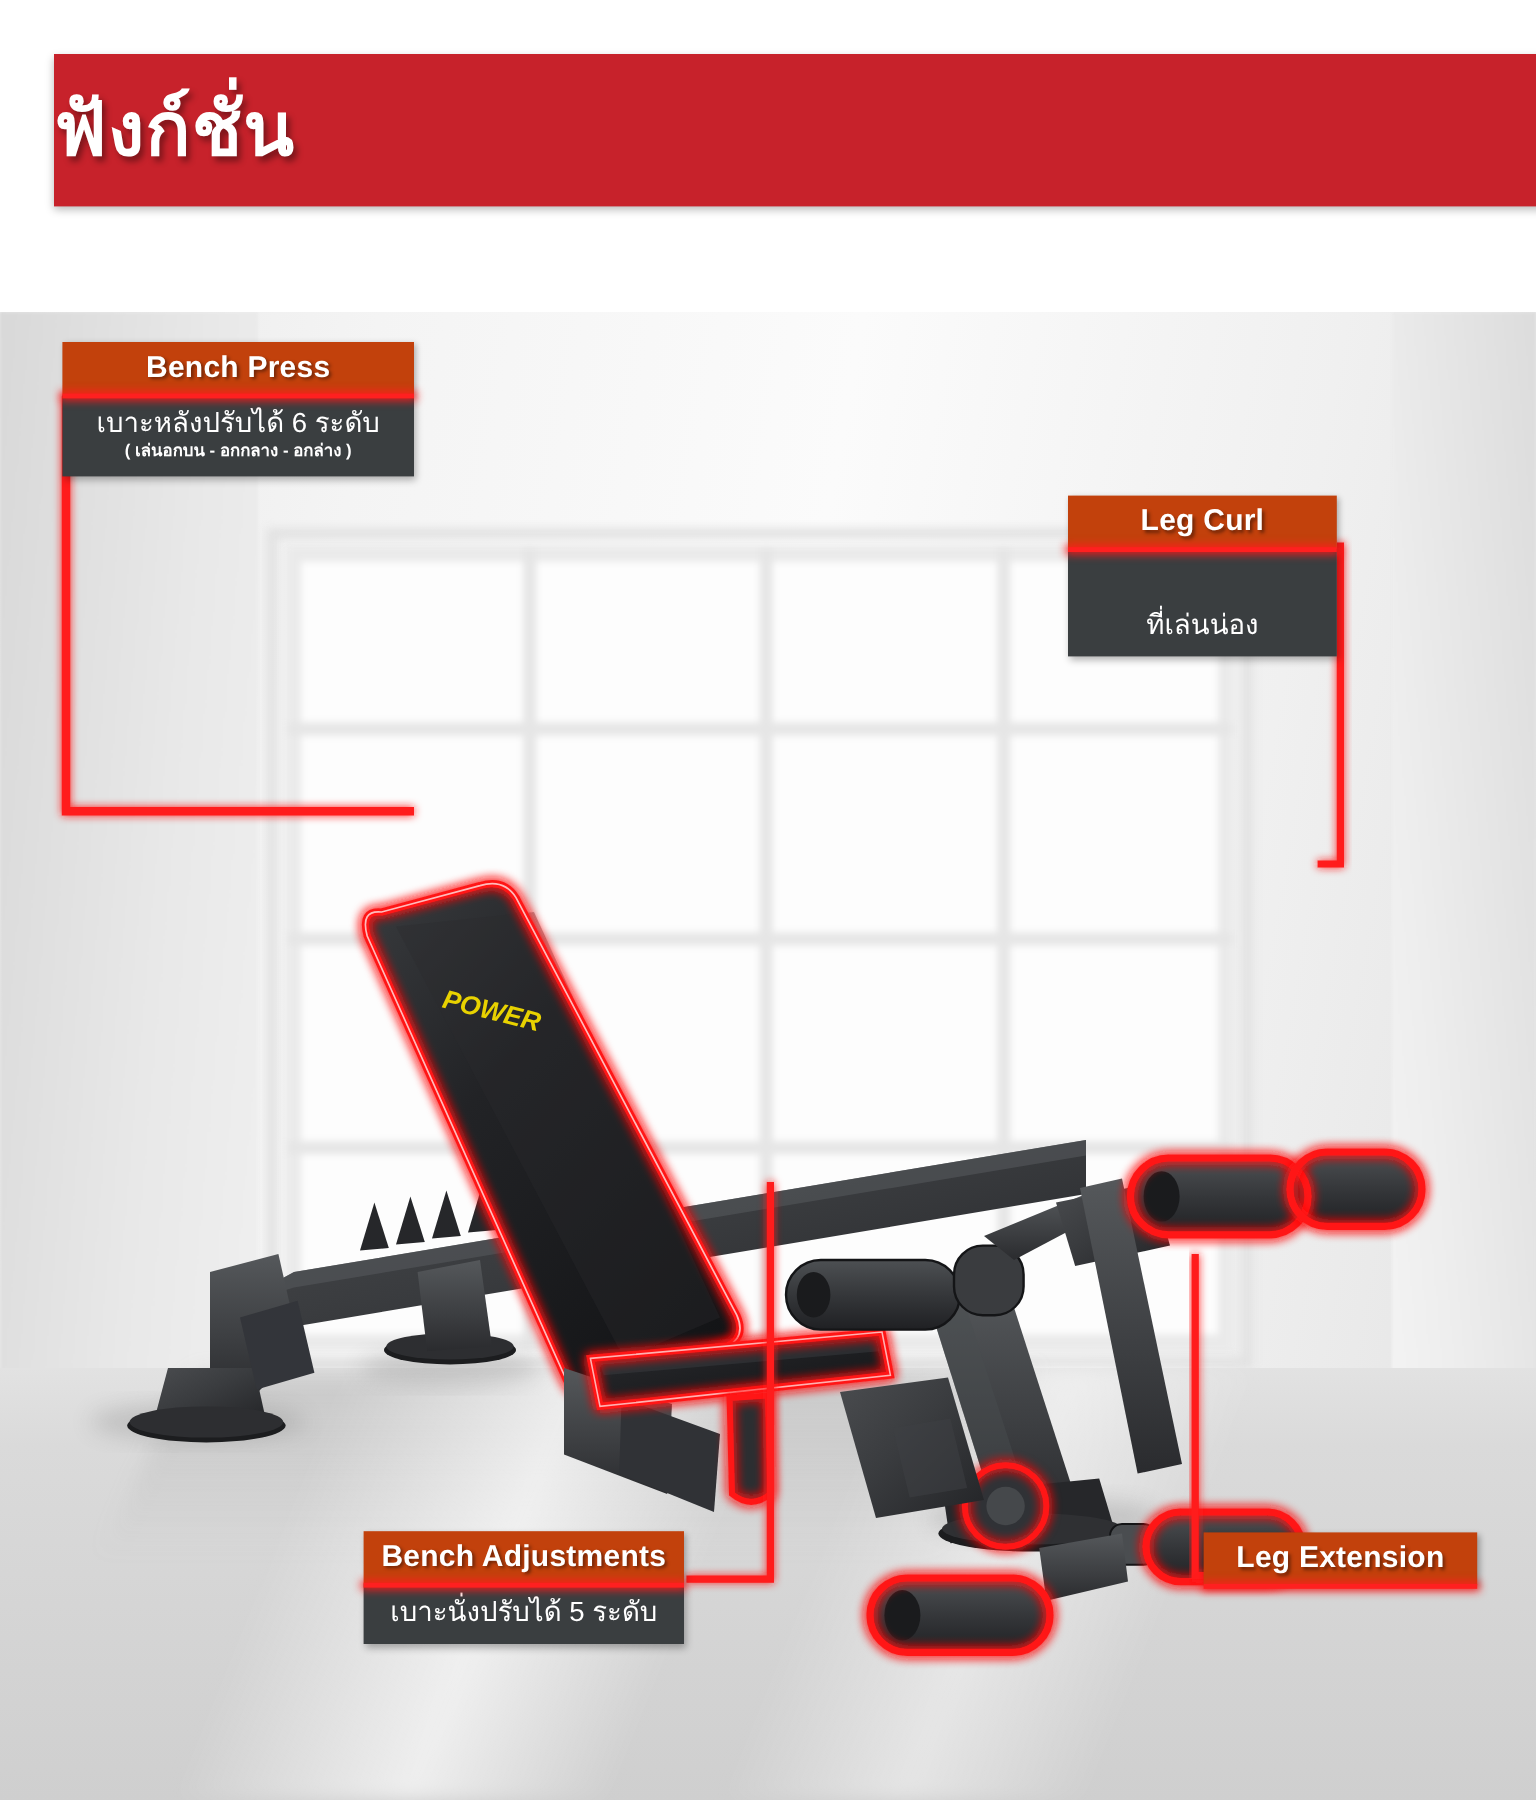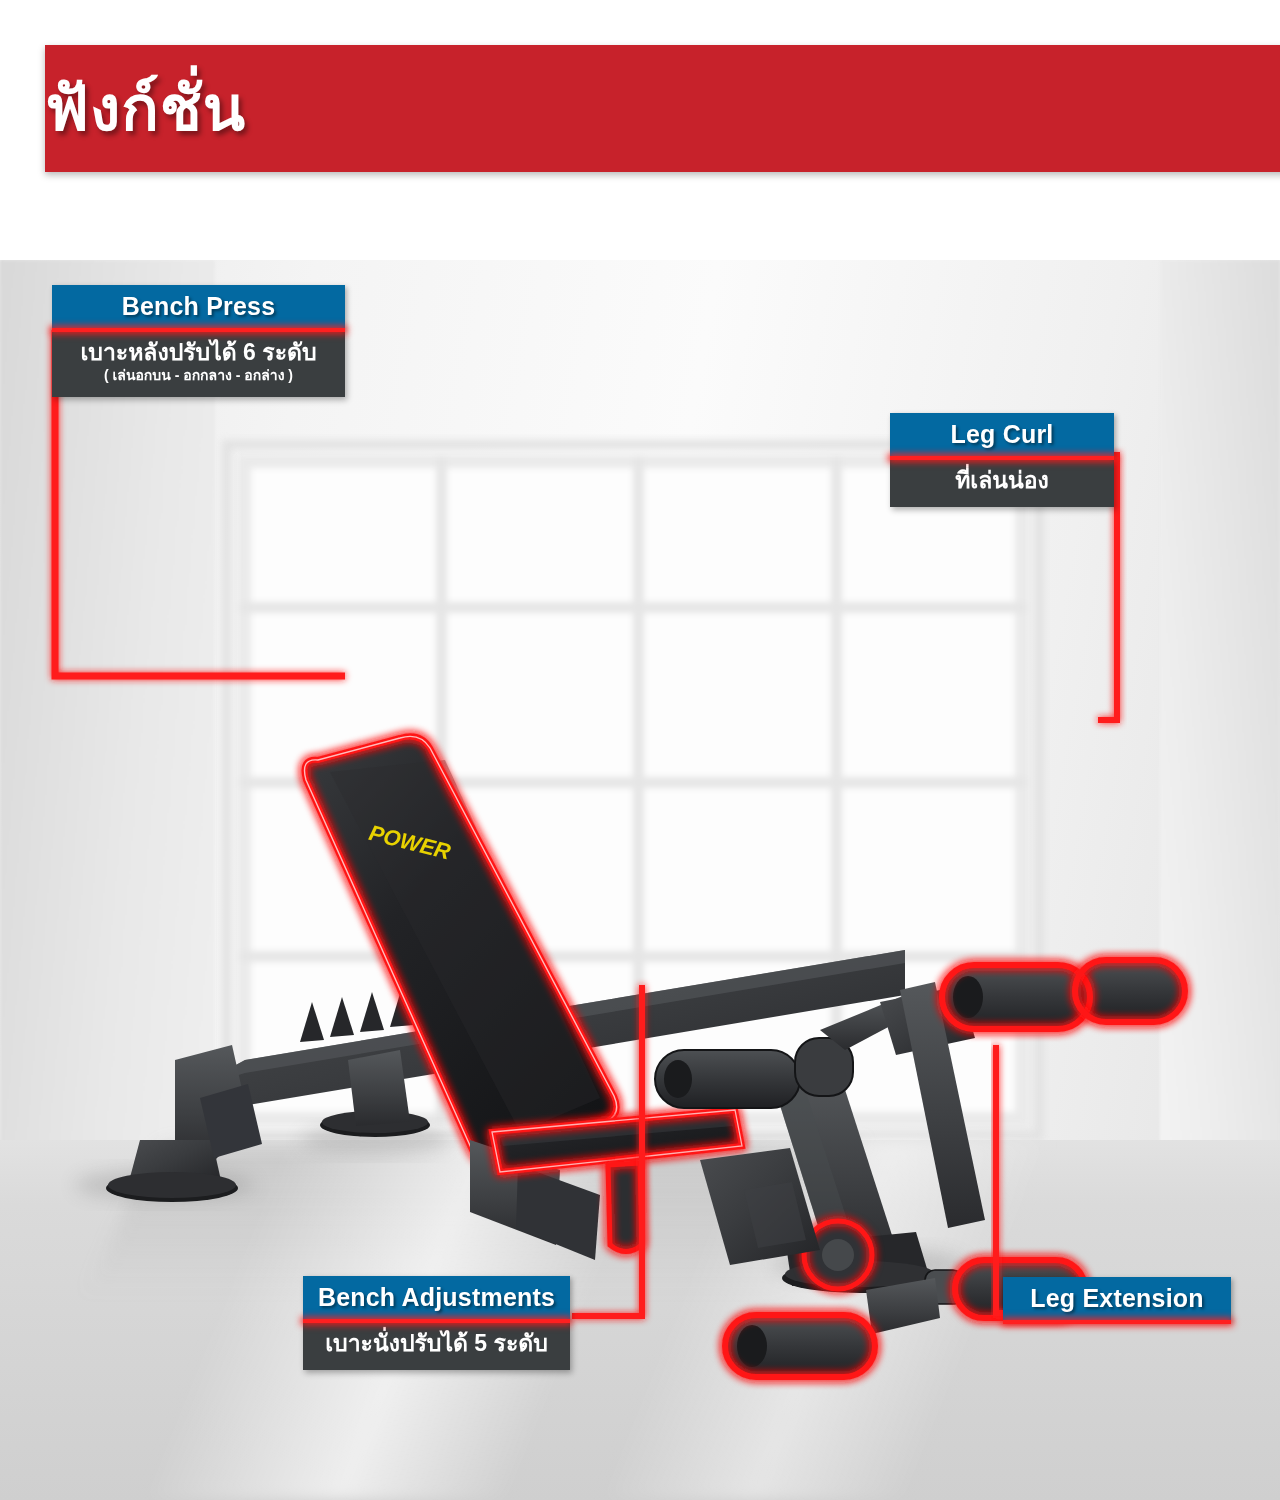--- a/index.html
+++ b/index.html
@@ -98,21 +98,21 @@
 
   
   .bench-svg { position: absolute; left: 0; top: 0; width: 1280px; height: 1240px; }
 
   
   .connector-svg { position: absolute; left: 0; top: 0; width: 1280px; height: 1500px; pointer-events: none; }
 
   
   .callout { position: absolute; }
   .callout .head {
-    background: #0369a1;
+    background: #c2410c;
     color: #ffffff;
     font-weight: bold;
     text-align: center;
     text-shadow: 2px 2px 3px rgba(0,0,0,0.45);
     padding: 7px 14px 8px;
     font-size: 25px;
     letter-spacing: 0.2px;
     box-shadow: 2px 2px 5px rgba(0,0,0,0.30);
     position: relative;
     z-index: 2;
@@ -124,31 +124,31 @@
   }
   .callout .body {
     background: #3A3E40;
     color: #ffffff;
     text-align: center;
     padding: 9px 16px 12px;
     box-shadow: 2px 3px 6px rgba(0,0,0,0.30);
     position: relative;
     z-index: 1;
   }
-  .callout .line1 { font-size: 23px; font-weight: bold; line-height: 1.28; white-space: nowrap; }
+  .callout .line1 { font-size: 23px; font-weight: normal; line-height: 1.28; white-space: nowrap; }
   .callout .line2 { font-size: 14px; font-weight: bold; line-height: 1.28; white-space: nowrap; }
 
   
   #callout-bench-press   { left: 52px;  top: 285px; width: 293px; }
   #callout-leg-curl      { left: 876px; top: 413px; width: 238px; padding-left: 14px; }
   #callout-bench-adjust  { left: 275px; top: 1276px; width: 295px; padding-left: 28px; }
   #callout-leg-extension { left: 1003px; top: 1277px; width: 228px; }
 
   #callout-leg-curl .line1,
-  #callout-leg-extension .line1 { font-size: 23px; }
+  #callout-leg-extension .line1 { font-size: 23px; margin-top: 40px; }
 </style>
 </head>
 <body>
 
 <div id="page">
 
   <div class="header-banner">
     <div class="header-title">ฟังก์ชั่น</div>
   </div>
 

